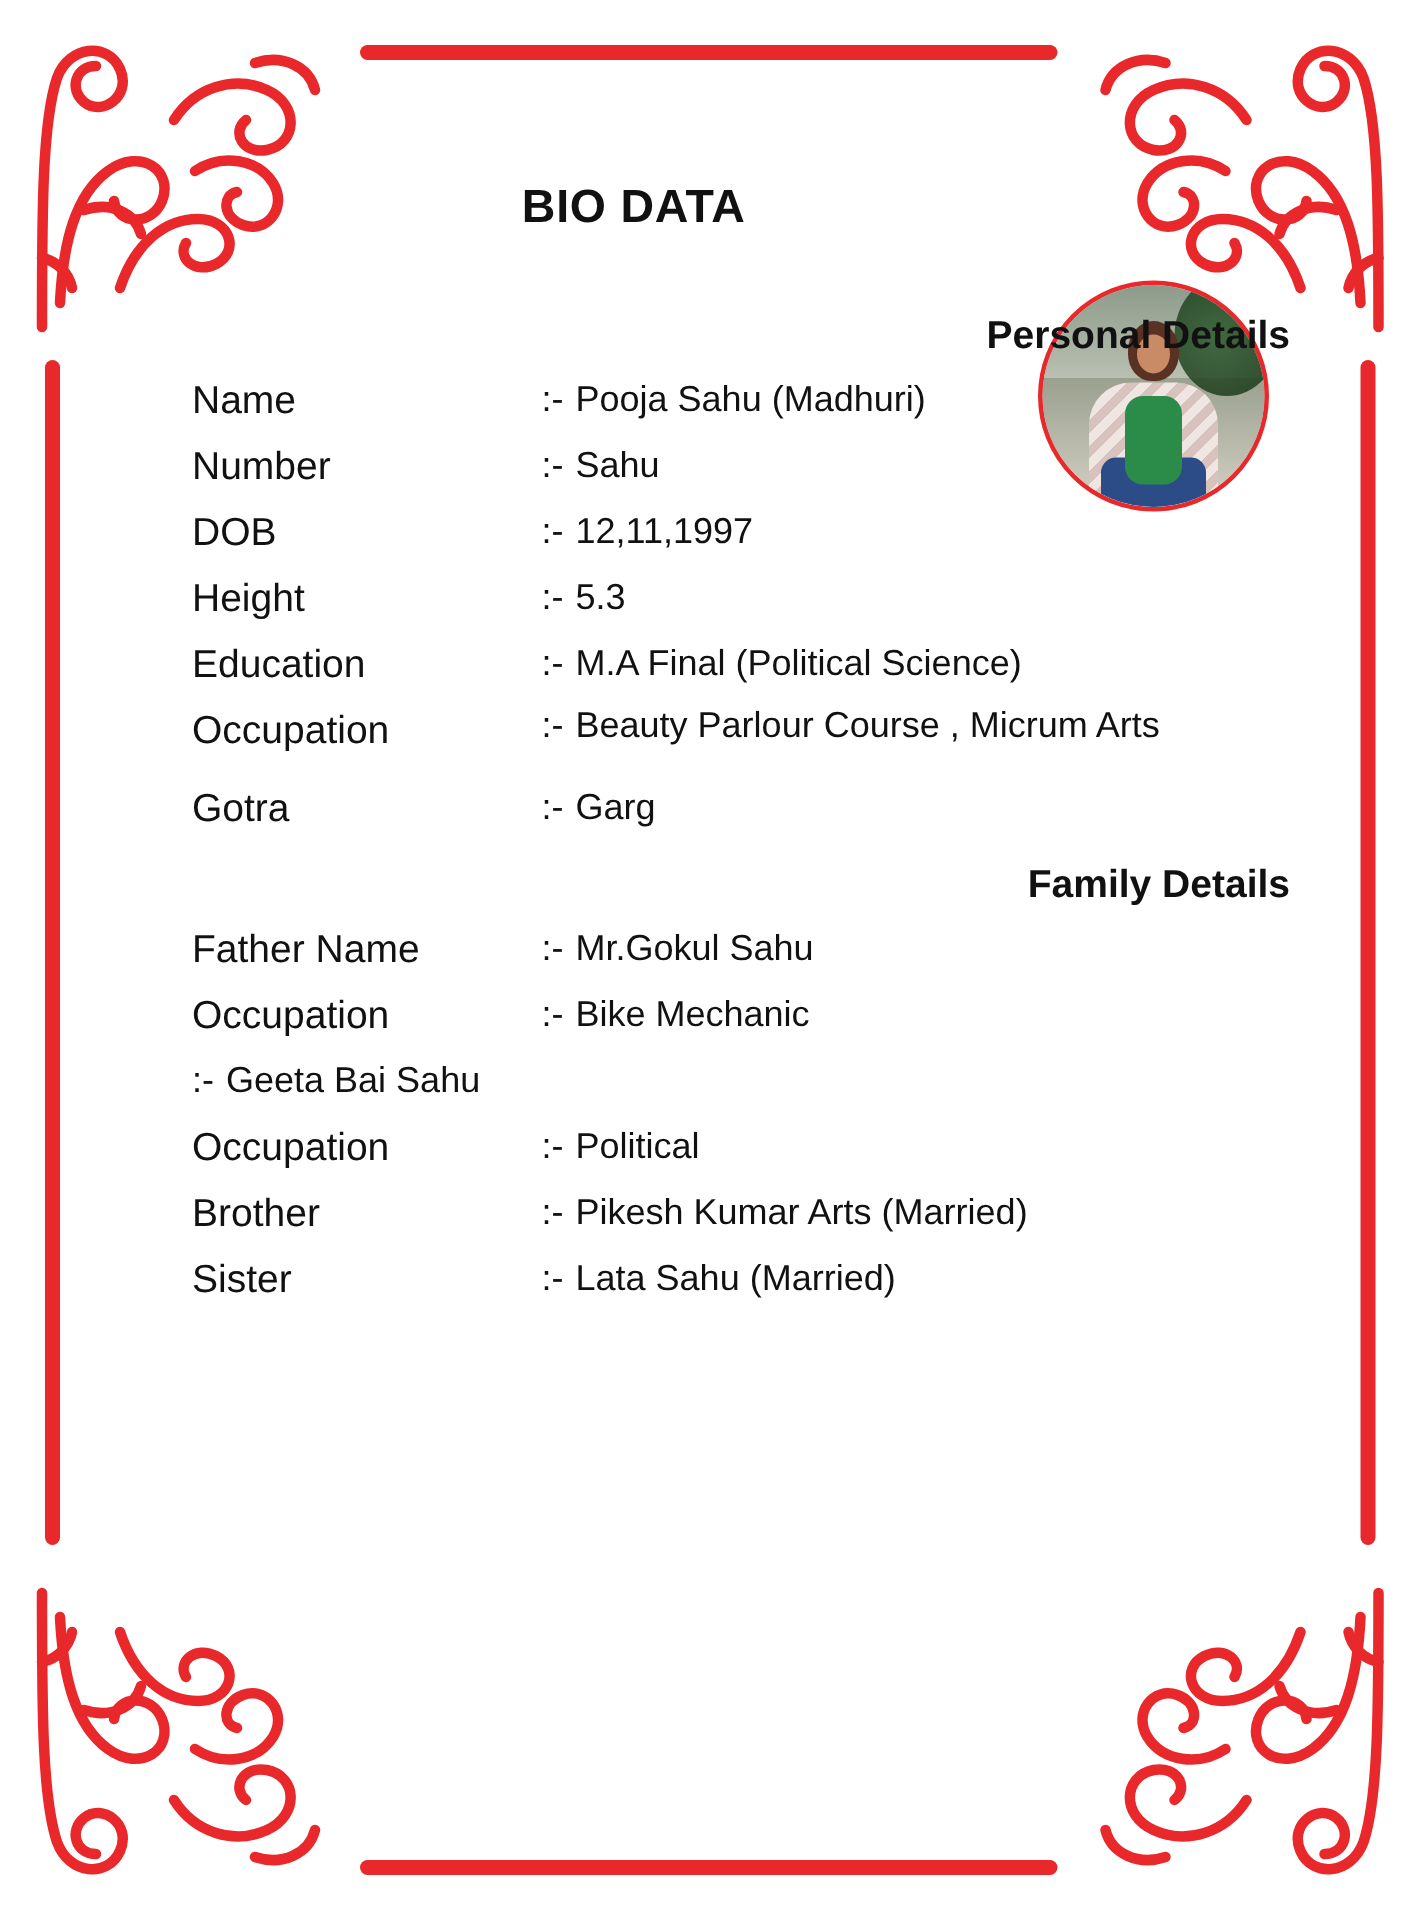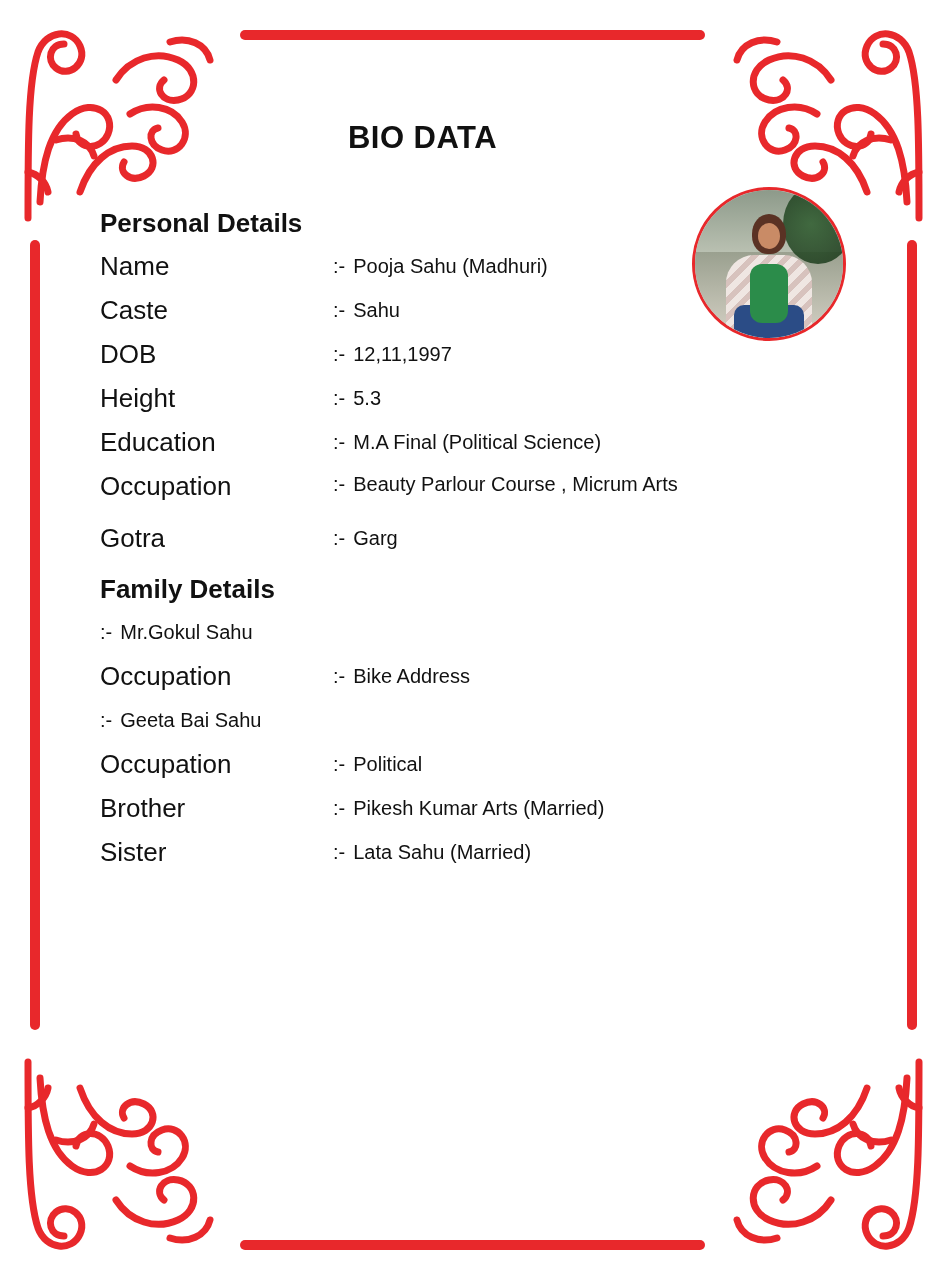--- a/index.html
+++ b/index.html
@@ -132,43 +132,45 @@
     transform: translateX(-50%);
     width: 70px; height: 22%;
     background: #2b4c86;
     border-radius: 10px 10px 0 0;
   }
 
   .section-head {
     font-size: 26px;
     font-weight: bold;
     margin: 0 0 6px 0;
+    text-align: right;
   }
   .section {
     margin-bottom: 14px;
   }
   .content {
     position: absolute;
     top: 208px;
     left: 100px;
     width: 760px;
   }
   .row {
     display: flex;
     align-items: flex-start;
     margin-bottom: 1px;
+    margin-left: 28px;
   }
   .row .label {
     width: 233px;
     flex: 0 0 233px;
     font-size: 26px;
     line-height: 43px;
   }
   .row .value {
-    font-size: 20px;
+    font-size: 24px;
     line-height: 43px;
     flex: 1;
   }
   .row .value .sep { margin-right: 8px; }
   .row.wrap .value { line-height: 38px; }
   .spacer-sm { height: 8px; }
 </style>
 </head>
 <body>
 
@@ -243,21 +245,21 @@
 
   <div class="section">
     <div class="section-head">Personal Details</div>
 
     <div class="row">
       <div class="label">Name</div>
       <div class="value"><span class="sep">:-</span><span>Pooja Sahu (Madhuri)</span></div>
     </div>
 
     <div class="row">
-      <div class="label">Caste</div>
+      <div class="label">Number</div>
       <div class="value"><span class="sep">:-</span><span>Sahu</span></div>
     </div>
 
     <div class="row">
       <div class="label">DOB</div>
       <div class="value"><span class="sep">:-</span><span>12,11,1997</span></div>
     </div>
 
     <div class="row">
       <div class="label">Height</div>
@@ -279,26 +281,27 @@
     <div class="row">
       <div class="label">Gotra</div>
       <div class="value"><span class="sep">:-</span><span>Garg</span></div>
     </div>
   </div>
 
   <div class="section">
     <div class="section-head">Family Details</div>
 
     <div class="row">
+      <div class="label">Father Name</div>
       <div class="value"><span class="sep">:-</span><span>Mr.Gokul Sahu</span></div>
     </div>
 
     <div class="row">
       <div class="label">Occupation</div>
-      <div class="value"><span class="sep">:-</span><span>Bike Address</span></div>
+      <div class="value"><span class="sep">:-</span><span>Bike Mechanic</span></div>
     </div>
 
     <div class="row">
       <div class="value"><span class="sep">:-</span><span>Geeta Bai Sahu</span></div>
     </div>
 
     <div class="row">
       <div class="label">Occupation</div>
       <div class="value"><span class="sep">:-</span><span>Political</span></div>
     </div>

